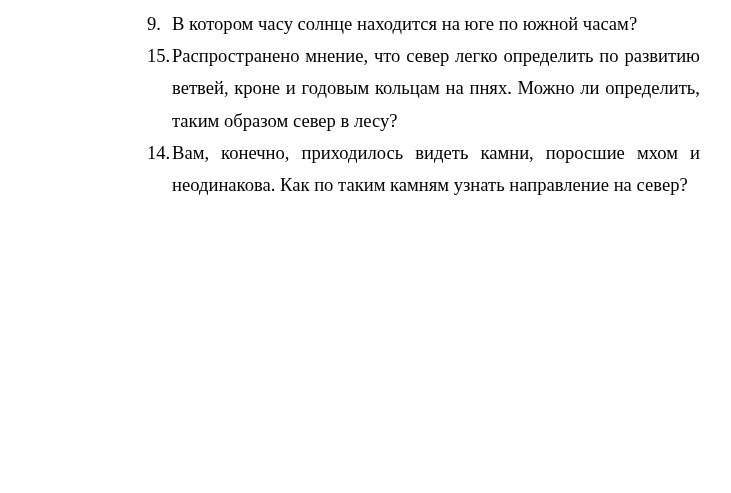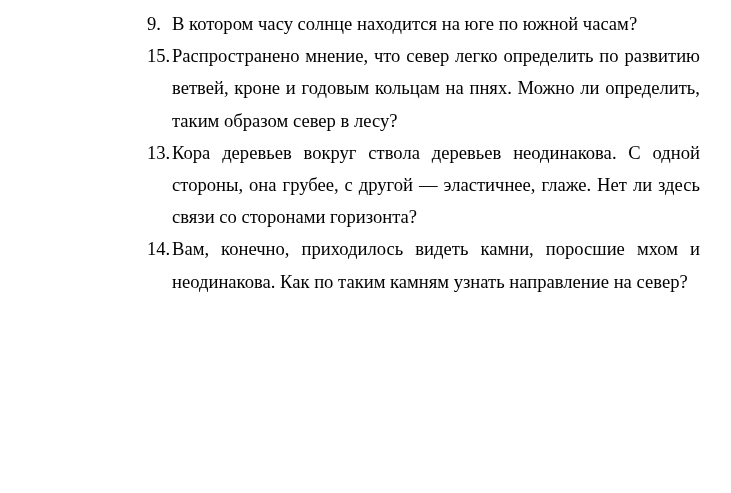--- a/index.html
+++ b/index.html
@@ -47,20 +47,16 @@
 <ol class="list">
   <li class="item">
     <span class="num">9.</span>
     <span class="text">В котором часу солнце находится на юге по южной часам?</span>
   </li>
   <li class="item">
     <span class="num">15.</span>
     <span class="text">Распространено мнение, что север легко определить по развитию ветвей, кроне и годовым кольцам на пнях. Можно ли определить, таким образом север в лесу?</span>
   </li>
   <li class="item">
-    <span class="num">13.</span>
-    <span class="text">Кора деревьев вокруг ствола деревьев неодинакова. С одной стороны, она грубее, с другой — эластичнее, глаже. Нет ли здесь связи со сторонами горизонта?</span>
-  </li>
-  <li class="item">
     <span class="num">14.</span>
     <span class="text">Вам, конечно, приходилось видеть камни, поросшие мхом и неодинакова. Как по таким камням узнать направление на север?</span>
   </li>
 </ol>
 
 </body></html>

